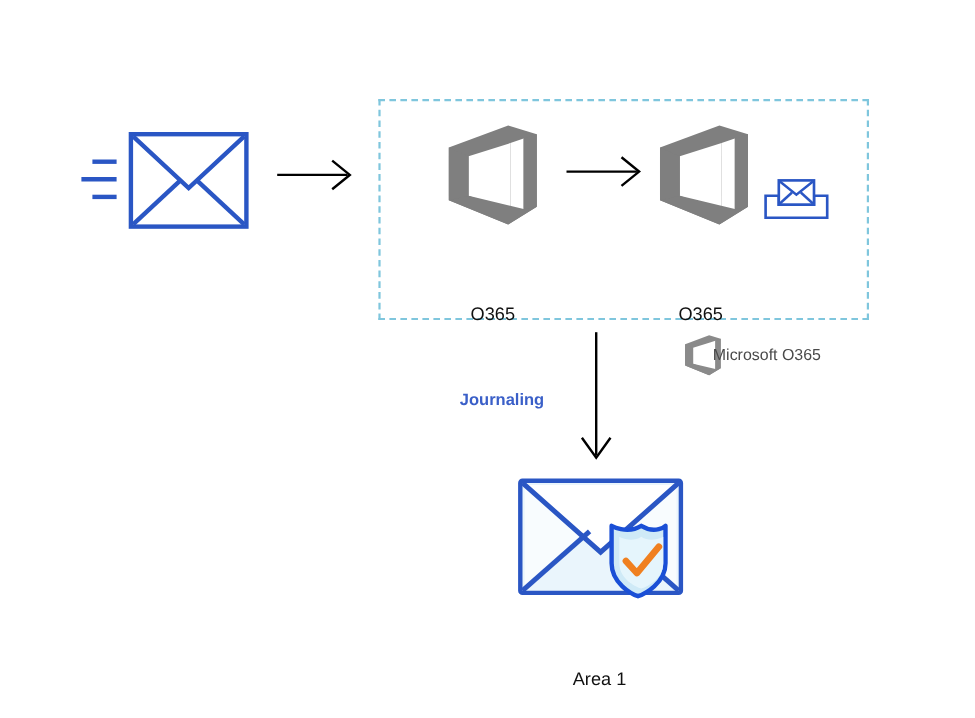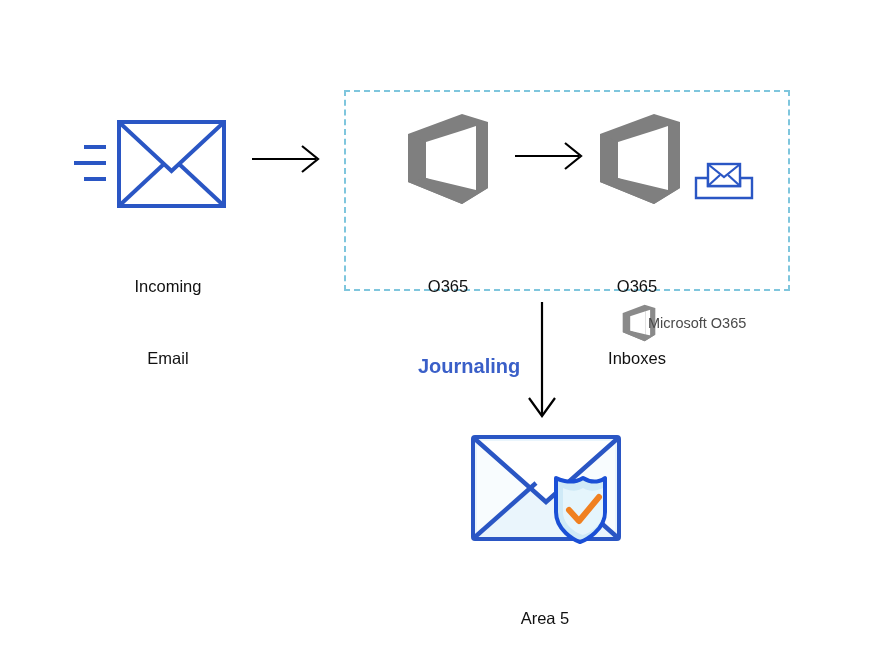--- a/index.html
+++ b/index.html
@@ -33,21 +33,21 @@
   
   .label {
     text-align: center;
     font-size: 16.5px;
     line-height: 24px;
     color: #111111;
     white-space: pre;
     font-family: "Liberation Sans", sans-serif;
   }
   .label-journaling {
-    font-size: 20px;
+    font-size: 15px;
     font-weight: bold;
     color: #3a5fc8;
     white-space: nowrap;
   }
   .legend-text {
     font-size: 14.5px;
     color: #4a4a4a;
     white-space: nowrap;
     line-height: 20px;
   }
@@ -71,24 +71,20 @@
       </g>
 
       <rect x="47" y="4" width="105" height="84" fill="#ffffff" stroke="#2a56c4" stroke-width="4"></rect>
 
       <path d="M 49 6 L 99.5 53 L 150 6" fill="none" stroke="#2a56c4" stroke-width="4" stroke-linejoin="miter"></path>
       <path d="M 49 86 L 93 45" fill="none" stroke="#2a56c4" stroke-width="4"></path>
       <path d="M 150 86 L 106 45" fill="none" stroke="#2a56c4" stroke-width="4"></path>
     </svg>
   </div>
 
-  <div class="abs label" style="left:88px; top:226px; width:160px;">
-    <div>Incoming</div>
-    <div>Email</div>
-  </div>
 
   <div class="abs" style="left:252px; top:143px; width:72px; height:32px;">
     <svg width="72" height="32" viewBox="0 0 72 32">
       <line x1="0" y1="16" x2="64" y2="16" stroke="#000000" stroke-width="2.2"></line>
       <polyline points="50,3 66,16 50,29" fill="none" stroke="#000000" stroke-width="2.2" stroke-linejoin="miter" stroke-linecap="butt"></polyline>
     </svg>
   </div>
 
   <div class="abs" style="left:406px; top:112px; width:84px; height:94px;">
     <svg width="84" height="94" viewBox="0 0 84 94">
@@ -136,21 +132,20 @@
 
       <rect x="14" y="4" width="32" height="22" fill="#ffffff" stroke="#2a56c4" stroke-width="2.4"></rect>
       <path d="M 15 5 L 30 17 L 45 5" fill="none" stroke="#2a56c4" stroke-width="2.2"></path>
       <path d="M 15 25 L 26 15" fill="none" stroke="#2a56c4" stroke-width="2.2"></path>
       <path d="M 45 25 L 34 15" fill="none" stroke="#2a56c4" stroke-width="2.2"></path>
     </svg>
   </div>
 
   <div class="abs label" style="left:557px; top:226px; width:160px;">
     <div>O365</div>
-    <div>Inboxes</div>
   </div>
 
   <div class="abs" style="left:622px; top:304px; width:34px; height:38px;">
     <svg width="34" height="38" viewBox="0 0 84 94">
       <path d="M 2 22 L 56 2 L 82 10 L 82 76 L 56 92 L 2 70 Z" fill="#8a8a8a"></path>
       <path d="M 20 30 L 58 18 L 58 80 L 20 66 Z" fill="#ffffff"></path>
       <path d="M 58 18 L 70 14 L 70 78 L 58 80 Z" fill="#ffffff"></path>
       <path d="M 2 70 L 56 92 L 82 76 L 70 78 L 20 66 Z" fill="#8a8a8a"></path>
       <path d="M 2 22 L 20 30 L 20 66 L 2 70 Z" fill="#8a8a8a"></path>
       <path d="M 70 14 L 82 10 L 82 76 L 70 78 Z" fill="#8a8a8a"></path>
@@ -185,17 +180,17 @@
                L 169 82 C 169 100 150 110 144 112 C 138 110 120 100 120 82 Z" fill="#cfeaf7" stroke="#1a4fd6" stroke-width="4" stroke-linejoin="round" transform="translate(-32,-2) scale(1.0)"></path>
 
       <path d="M 95 56 C 95 56 106 62 115 56 C 124 62 135 56 135 56
                L 135 80 C 135 93 122 101 115 103 C 108 101 95 93 95 80 Z" fill="#e9f7fd" opacity="0.85"></path>
 
       <polyline points="101,78 111,89 131,65" fill="none" stroke="#f08020" stroke-width="6" stroke-linecap="round" stroke-linejoin="round"></polyline>
     </svg>
   </div>
 
   <div class="abs label" style="left:465px; top:558px; width:160px;">
-    <div>Area 5</div>
+    <div>Area 1</div>
     
   </div>
 
 </div>
 
 </body></html>

